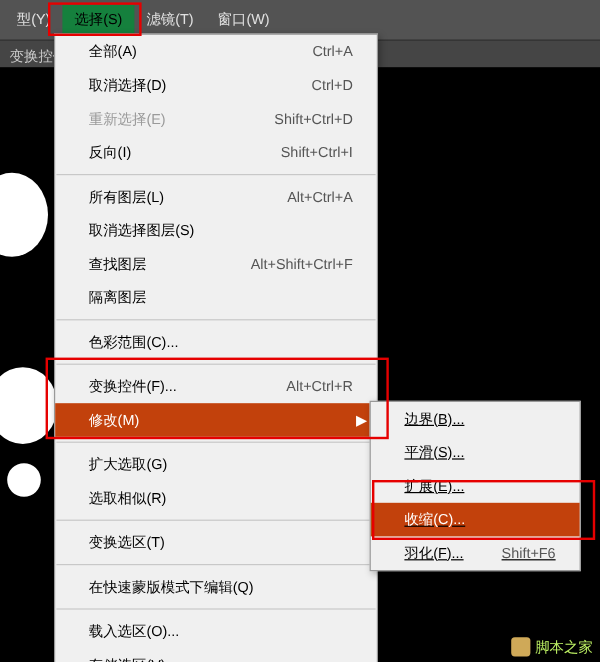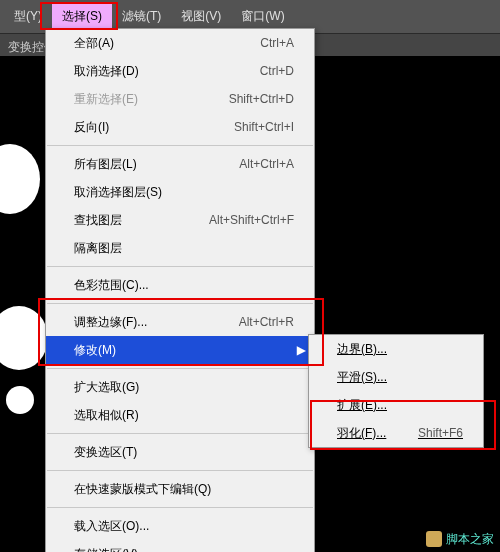--- a/index.html
+++ b/index.html
@@ -1,44 +1,43 @@
 <!DOCTYPE html>
 <html><head>
 <meta charset="utf-8">
 <style>
 * { margin:0; padding:0; box-sizing:border-box; font-family:"Microsoft YaHei","SimSun",sans-serif; font-size:12px; }
 body { background:#535353; width:500px; height:552px; overflow:hidden; position:relative; }
 .menubar { background:#535353; height:34px; display:flex; align-items:center; padding:0 4px; color:#e0e0e0; border-bottom:1px solid #2a2a2a;text-align:center; }
 .menubar-item { padding:4px 10px; cursor:default; }
-.menubar-item.open { background:#f0abfc; color:#000; }
+.menubar-item.open { background:#15803d; color:#000; }
 .toolbar { background:#454545; height:28px; color:#ccc; padding:4px 8px; border-bottom:1px solid #2a2a2a; display:flex; align-items:center; }
 .canvas { position:absolute; top:56px; left:0; right:0; bottom:0; background:#000; }
 .shape { position:absolute; background:#fff; border-radius:50%; }
 .menu { position:absolute; background:#f0f0f0; border:1px solid #999; box-shadow:2px 2px 6px rgba(0,0,0,.3); min-width:270px; }
 .menu.main { top:28px; left:45px; }
 .menu.sub { top:334px; left:308px; min-width:176px;text-decoration:underline; }
 .menu-item { display:flex; align-items:center; height:28px; padding:0 20px 0 28px; color:#000; position:relative; }
 .menu-item.disabled { color:#9a9a9a; }
-.menu-item.highlight { background:#1d4ed8; color:#fff;justify-content:center; }
+.menu-item.highlight { background:#c2410c; color:#fff;justify-content:center; }
 .menu-item .label { flex:1; }
 .menu-item .shortcut { color:#555; margin-left:24px; }
 .menu-item .arrow { position:absolute; right:8px; }
 .menu-sep { height:1px; background:#c8c8c8; margin:4px 1px; }
 .hi-red { position:absolute; border:2px solid #e60000; pointer-events:none; }
-.watermark { position:absolute; right:6px; bottom:4px; color:#5eead4; font-size:14px; text-shadow:0 0 2px #000; }
+.watermark { position:absolute; right:6px; bottom:4px; color:#bef264; font-size:14px; text-shadow:0 0 2px #000; }
 .wm-logo { display:inline-block; width:16px; height:16px; background:#cfa958; border-radius:3px; vertical-align:middle; margin-right:4px; }
 </style>
 </head>
 <body>
 
 <div class="menubar">
   <div class="menubar-item">型(Y)</div>
   <div class="menubar-item open">选择(S)</div>
   <div class="menubar-item">滤镜(T)</div>
-  <div class="menubar-item">视图(V)</div>
   <div class="menubar-item">窗口(W)</div>
 </div>
 
 <div class="toolbar">
   <span>变换控件</span>
 </div>
 
 <div class="canvas">
   <div class="shape" style="top:88px;left:-20px;width:60px;height:70px"></div>
   <div class="shape" style="top:250px;left:-10px;width:58px;height:64px"></div>
@@ -76,21 +75,21 @@
     </div>
   <div class="menu-item">
       <span class="label">隔离图层</span>
     </div>
   <div class="menu-sep"></div>
   <div class="menu-item">
       <span class="label">色彩范围(C)...</span>
     </div>
   <div class="menu-sep"></div>
   <div class="menu-item">
-      <span class="label">调整边缘(F)...</span>
+      <span class="label">变换控件(F)...</span>
       <span class="shortcut">Alt+Ctrl+R</span>
     </div>
   <div class="menu-item highlight">
       <span class="label">修改(M)</span>
       <span class="arrow">▶</span>
     </div>
   <div class="menu-sep"></div>
   <div class="menu-item">
       <span class="label">扩大选取(G)</span>
     </div>
@@ -118,20 +117,23 @@
 <div class="menu sub">
   <div class="menu-item">
       <span class="label">边界(B)...</span>
     </div>
   <div class="menu-item">
       <span class="label">平滑(S)...</span>
     </div>
   <div class="menu-item">
       <span class="label">扩展(E)...</span>
     </div>
+  <div class="menu-item highlight">
+      <span class="label">收缩(C)...</span>
+    </div>
   <div class="menu-item">
       <span class="label">羽化(F)...</span>
       <span class="shortcut">Shift+F6</span>
     </div>
 </div>
 
 <div class="hi-red" style="top:2px;left:40px;width:78px;height:28px"></div>
 <div class="hi-red" style="top:298px;left:38px;width:286px;height:68px"></div>
 <div class="hi-red" style="top:400px;left:310px;width:186px;height:50px"></div>
 

